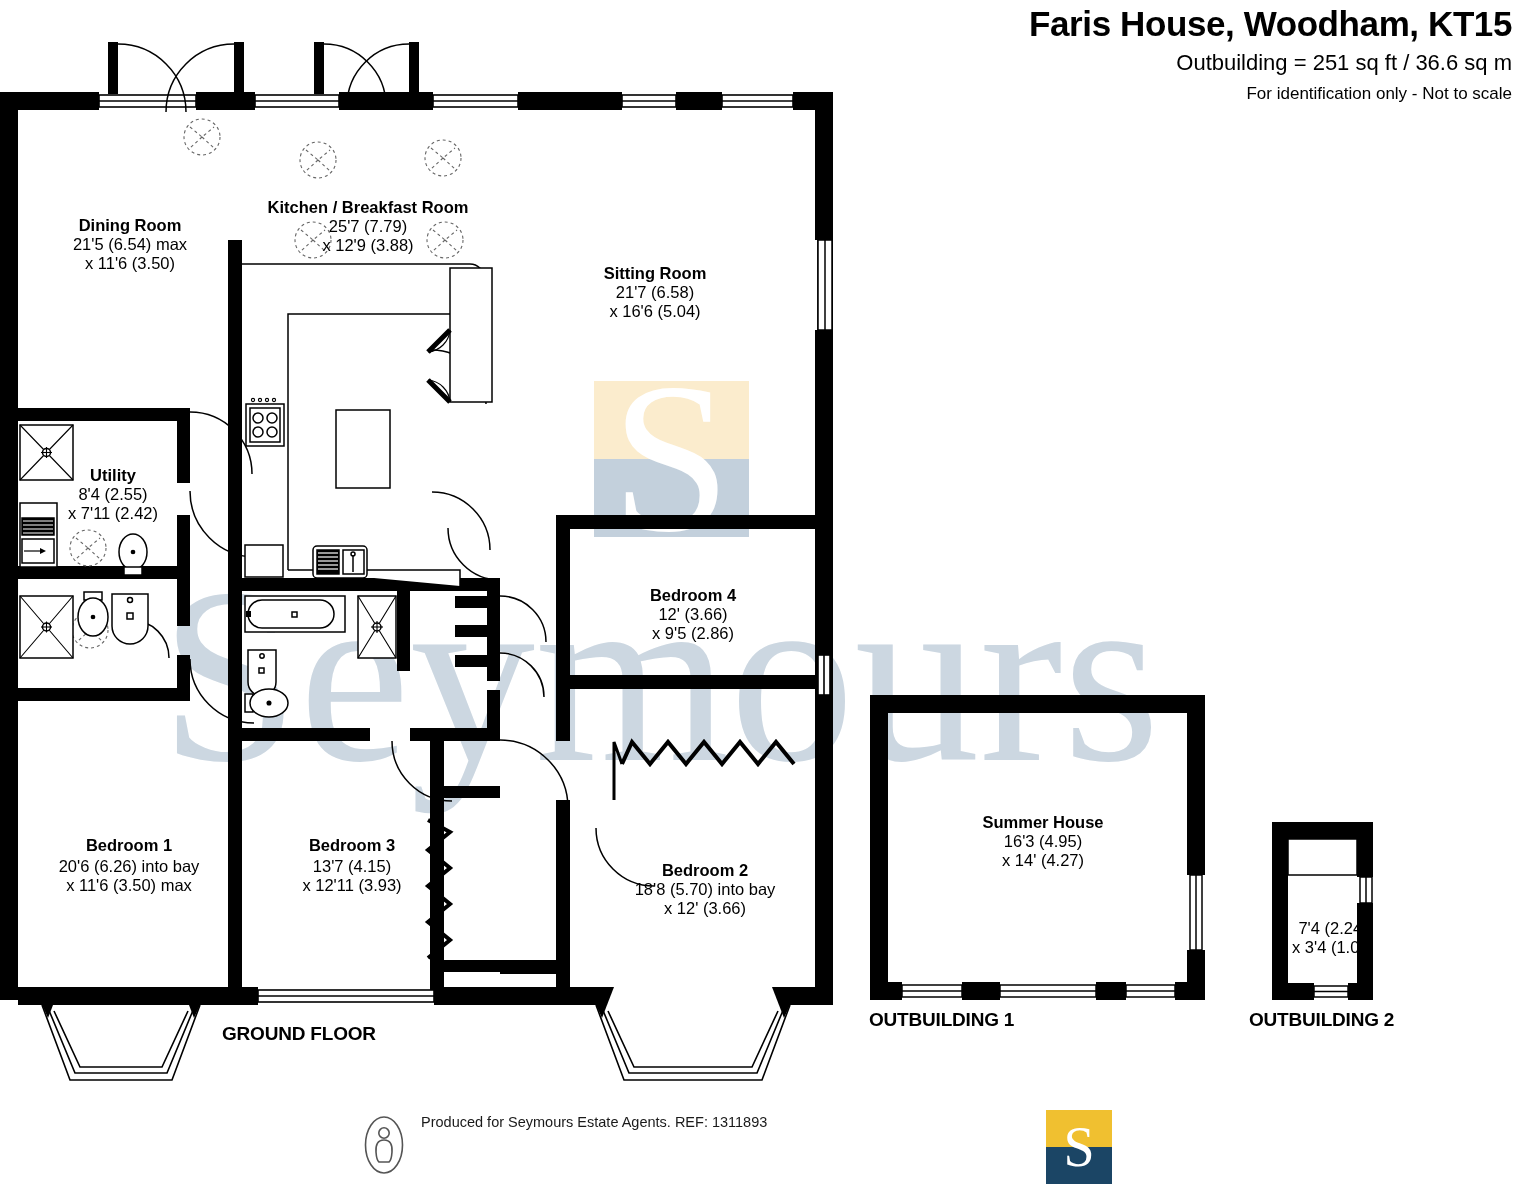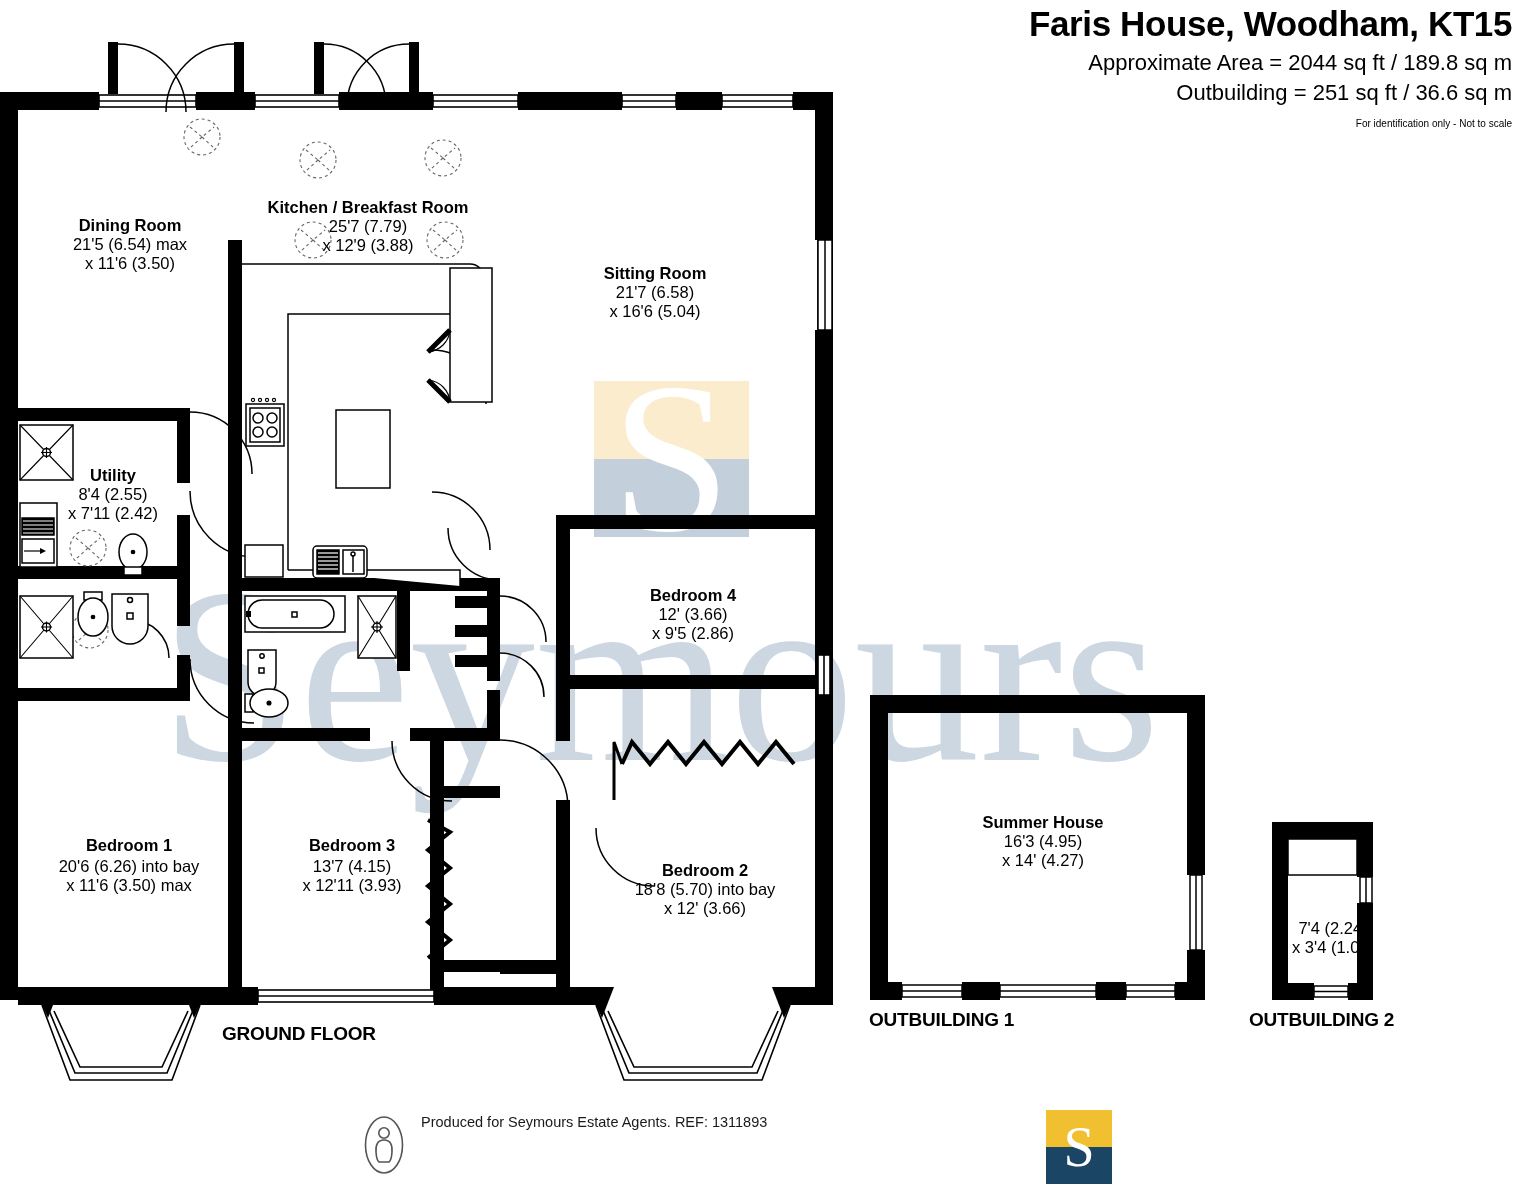--- a/index.html
+++ b/index.html
@@ -31,21 +31,21 @@
     letter-spacing: -0.4px;
     margin: 4px 0 4px 0;
     white-space: nowrap;
   }
   .area-line {
     font-size: 22px;
     line-height: 30px;
     white-space: nowrap;
   }
   #identification-note {
-    font-size: 10px;
+    font-size: 17px;
     line-height: 22px;
     margin-top: 5px;
     white-space: nowrap;
   }
 
   
   #plan-canvas {
     position: absolute;
     left: 0;
     top: 0;
@@ -131,21 +131,20 @@
     font-size: 56px;
     color: #ffffff;
     line-height: 1;
   }
 </style>
 </head>
 <body>
 
 <div id="header">
   <div id="property-title">Faris House, Woodham, KT15</div>
-  <div class="area-line">Approximate Area = 2044 sq ft / 189.8 sq m</div>
   <div class="area-line">Outbuilding = 251 sq ft / 36.6 sq m</div>
   <div id="identification-note">For identification only - Not to scale</div>
 </div>
 
 <svg id="plan-canvas" viewBox="0 0 1520 1185">
 
   <g>
     <rect x="594" y="381" width="155" height="78" fill="#fbeccd"></rect>
     <rect x="594" y="459" width="155" height="78" fill="#c3d0dc"></rect>
     <text class="wm-logo-s" x="671" y="530">S</text>

